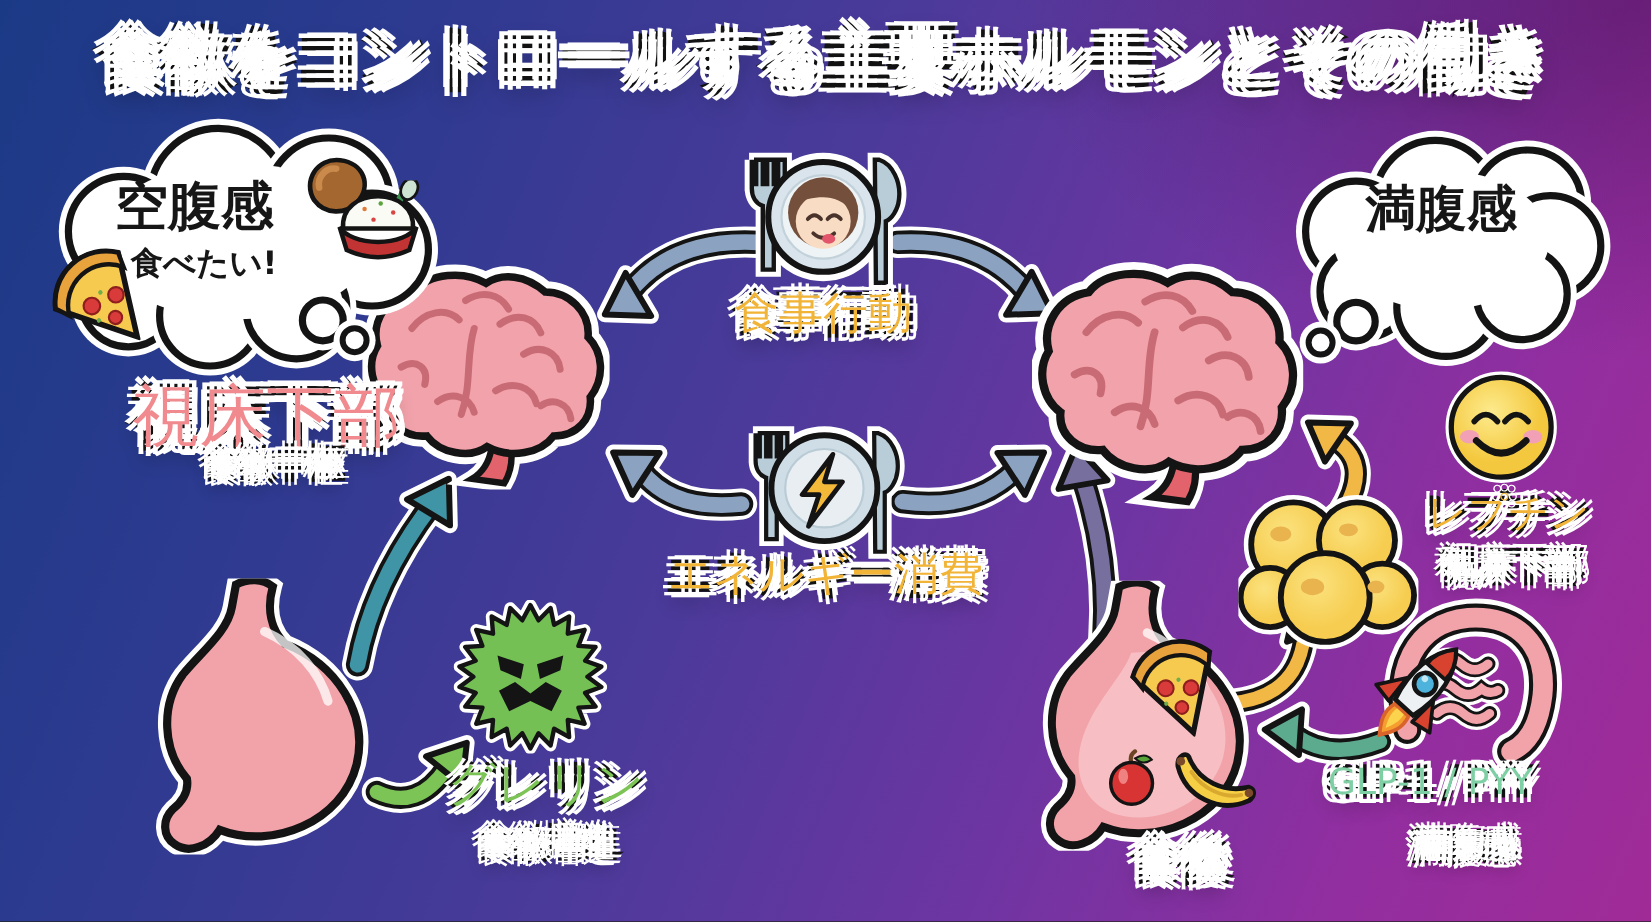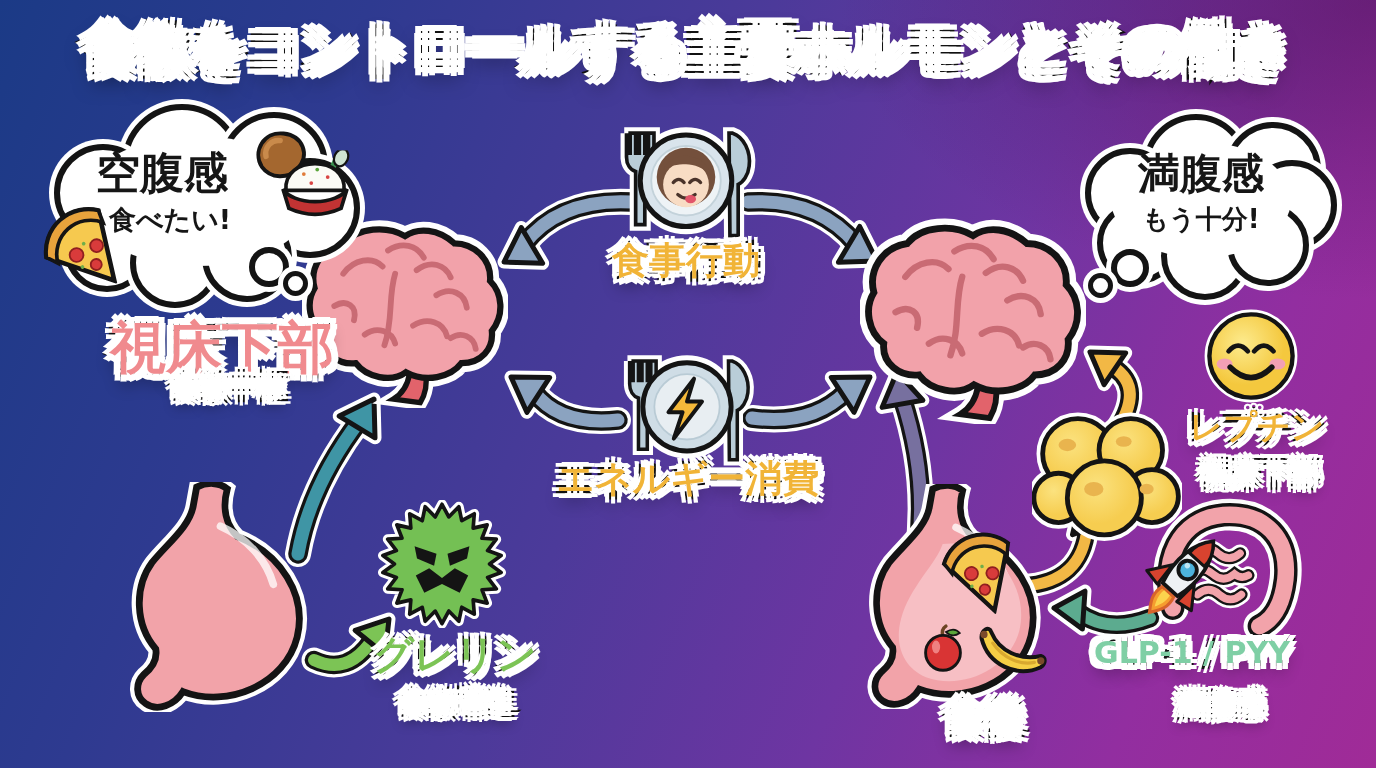--- a/index.html
+++ b/index.html
@@ -1,21 +1,21 @@
 <!DOCTYPE html>
 <html><head>
 <meta charset="utf-8">
 <style>
   html,body{margin:0;padding:0;background:#222;}
   #canvas{position:relative;width:1376px;height:768px;overflow:hidden;
     font-family:"DejaVu Sans","Liberation Sans",sans-serif;
     background:
       radial-gradient(900px 500px at 100% 0%, rgba(60,10,70,.45), rgba(0,0,0,0) 60%),
       linear-gradient(112deg,#1b3a86 0%,#2e3a90 22%,#4c3a9a 46%,#6e35a2 66%,#922ea0 84%,#a02b97 100%);}
-  .lbl{position:absolute;font-weight:700;white-space:nowrap;text-align:left;
+  .lbl{position:absolute;font-weight:400;white-space:nowrap;text-align:left;
     transform:translateX(-50%);paint-order:stroke fill;line-height:1;}
   .rim6{-webkit-text-stroke:6px #141414;
     text-shadow:-6px -6px 0 #fff,6px -6px 0 #fff,-6px 6px 0 #fff,6px 6px 0 #fff,0 -7px 0 #fff,0 7px 0 #fff,-7px 0 0 #fff,7px 0 0 #fff,0 10px 16px rgba(0,0,0,.45);}
   .rim5{-webkit-text-stroke:5px #141414;
     text-shadow:-5px -5px 0 #fff,5px -5px 0 #fff,-5px 5px 0 #fff,5px 5px 0 #fff,0 -6px 0 #fff,0 6px 0 #fff,-6px 0 0 #fff,6px 0 0 #fff,0 8px 12px rgba(0,0,0,.4);}
   .t-white{color:#ffffff}.t-pink{color:#f08a8e}.t-yellow{color:#f1b437}
   .t-green{color:#7cc455}.t-mint{color:#7fcfa5}
   #title{top:22px;left:688px;font-size:53px;letter-spacing:1px;color:#fff;
     -webkit-text-stroke:9px #141414;paint-order:stroke fill;
     text-shadow:-7px -7px 0 #fff,7px -7px 0 #fff,-7px 7px 0 #fff,7px 7px 0 #fff,0 -8px 0 #fff,0 8px 0 #fff,-8px 0 0 #fff,8px 0 0 #fff,0 10px 20px rgba(0,0,0,.55);}
@@ -324,21 +324,20 @@
   <div class="cloud z4" style="left:1085px;top:120px;width:232px;height:162px">
     <div class="cb" style="left:58px;top:-6px;width:94px;height:94px"></div>
     <div class="cb" style="left:140px;top:2px;width:84px;height:84px"></div>
     <div class="cb" style="left:0px;top:28px;width:78px;height:78px"></div>
     <div class="cb" style="left:162px;top:40px;width:78px;height:78px"></div>
     <div class="cb" style="left:12px;top:82px;width:70px;height:70px"></div>
     <div class="cb" style="left:76px;top:92px;width:76px;height:76px"></div>
     <div class="cb" style="left:142px;top:84px;width:70px;height:70px"></div>
     <div class="ccover" style="left:26px;top:22px;width:180px;height:116px"></div>
     <div class="ctext" style="left:16px;top:32px;width:200px;font-size:42px">満腹感</div>
-    <div class="ctext" style="left:26px;top:86px;width:180px;font-size:26px">もう十分!</div>
   </div>
   <div class="cb z4" style="left:1111px;top:249px;width:26px;height:26px"></div>
   <div class="cb z4" style="left:1088px;top:273px;width:15px;height:15px;border-width:5px"></div>
 
   <svg class="icon z3" style="left:302px;top:220px;width:206px;height:188px">
       <use href="#sym-brain"></use>
     </svg>
   <svg class="icon z3" style="left:860px;top:218px;width:226px;height:206px">
       <use href="#sym-brain"></use>
     </svg>

